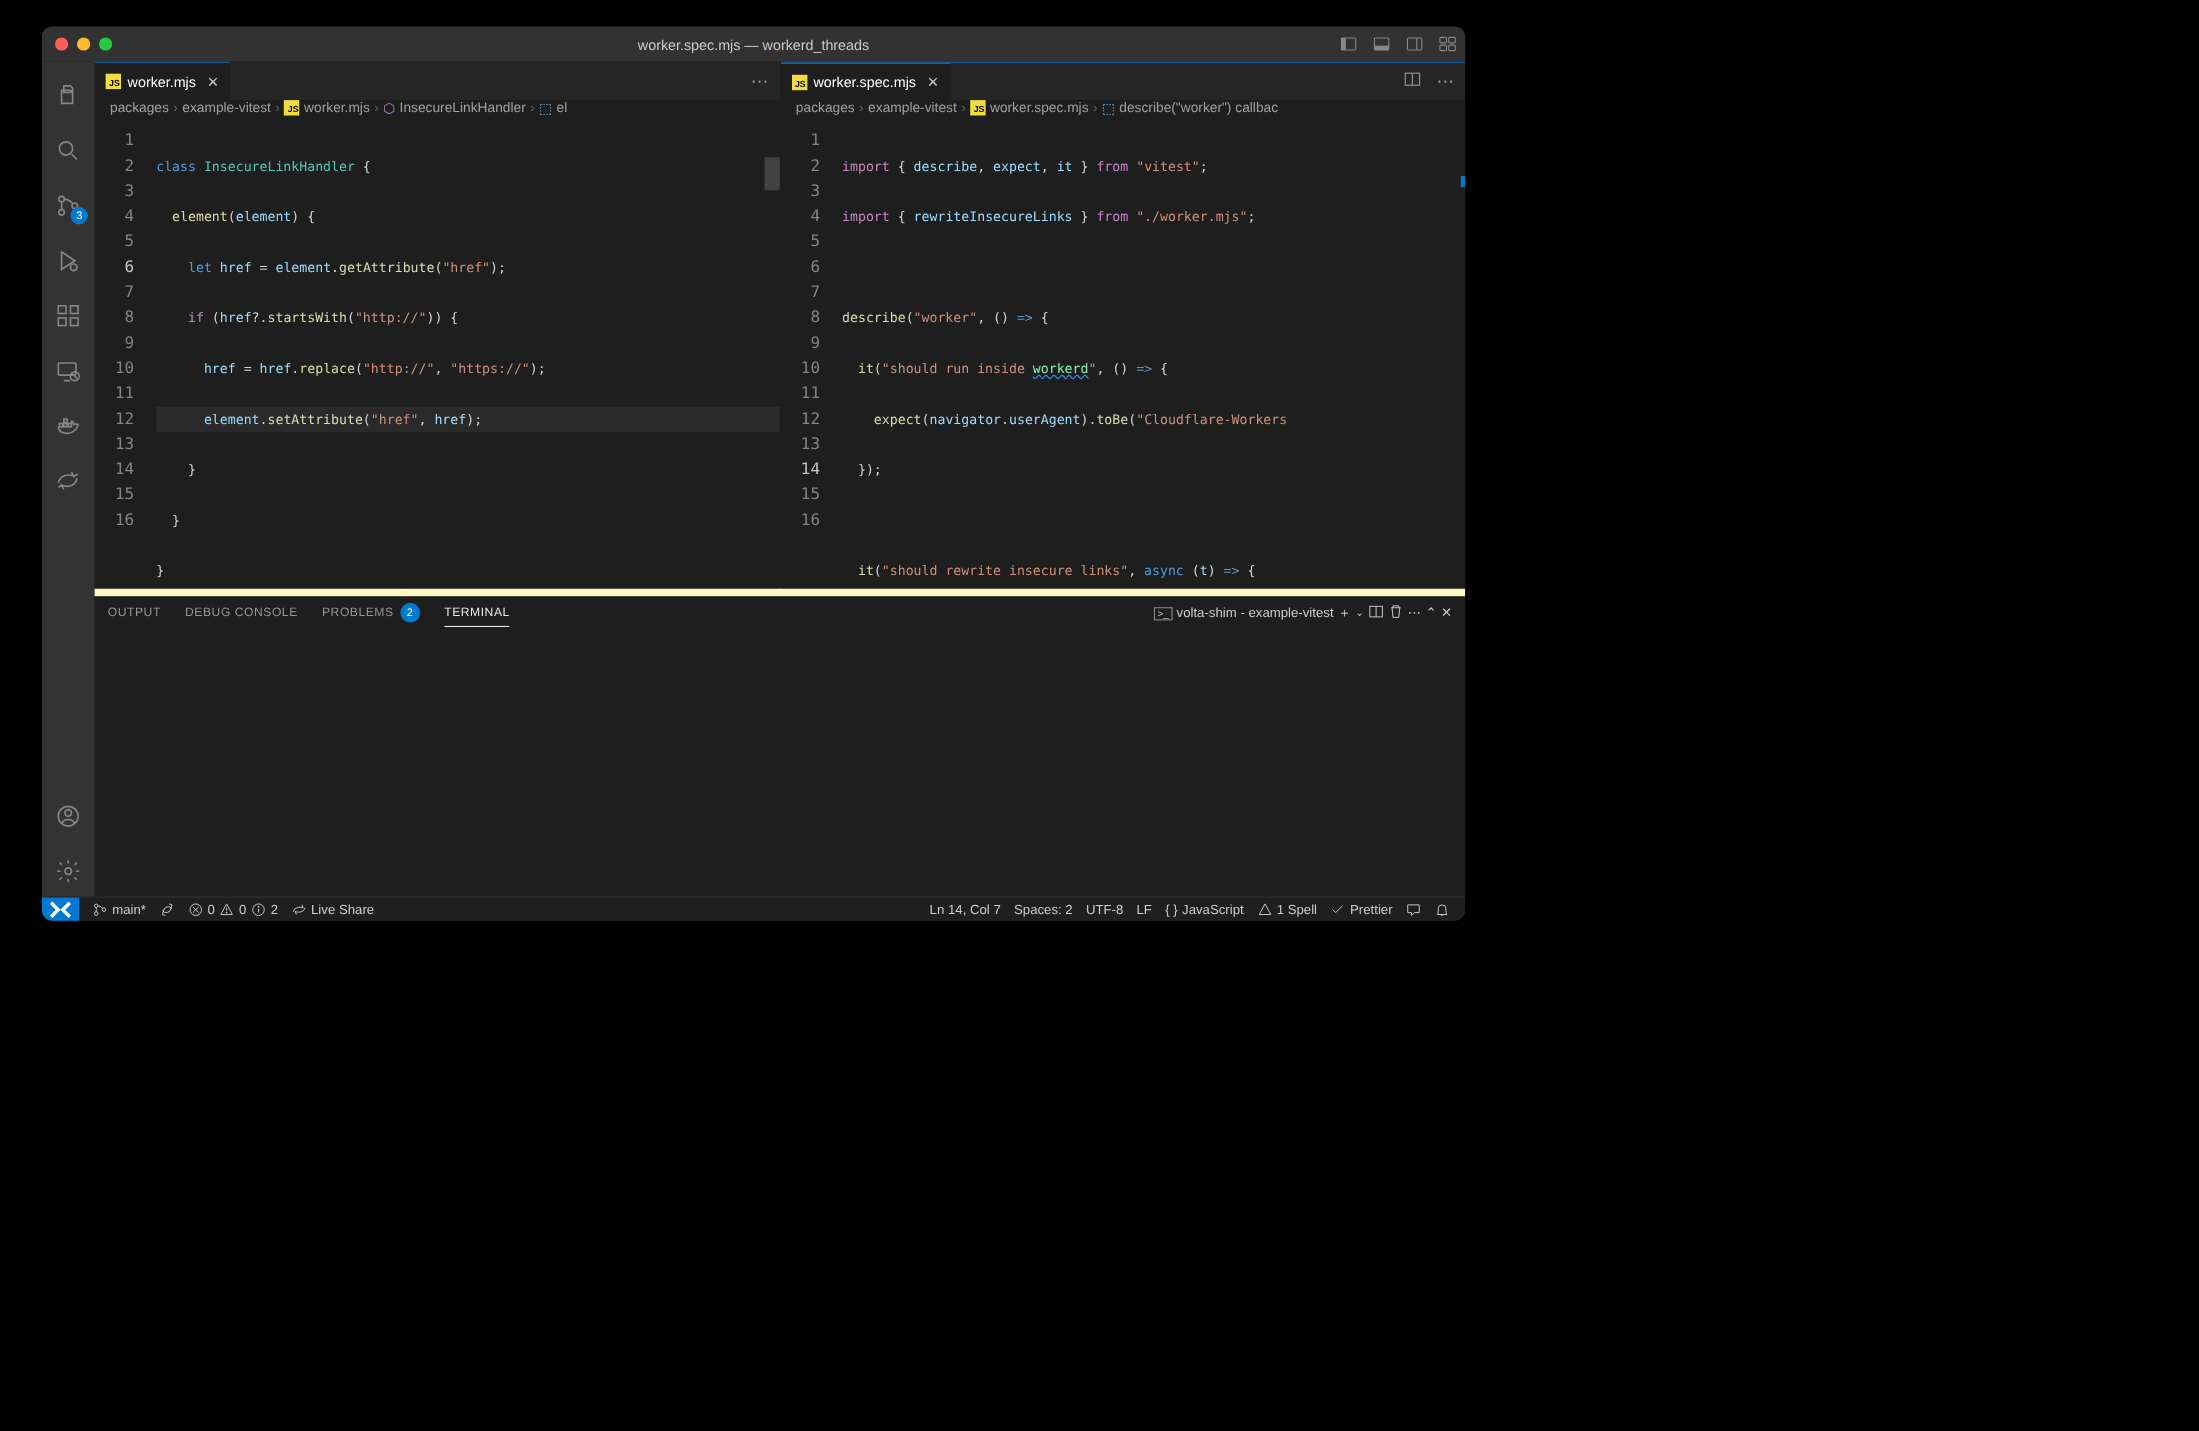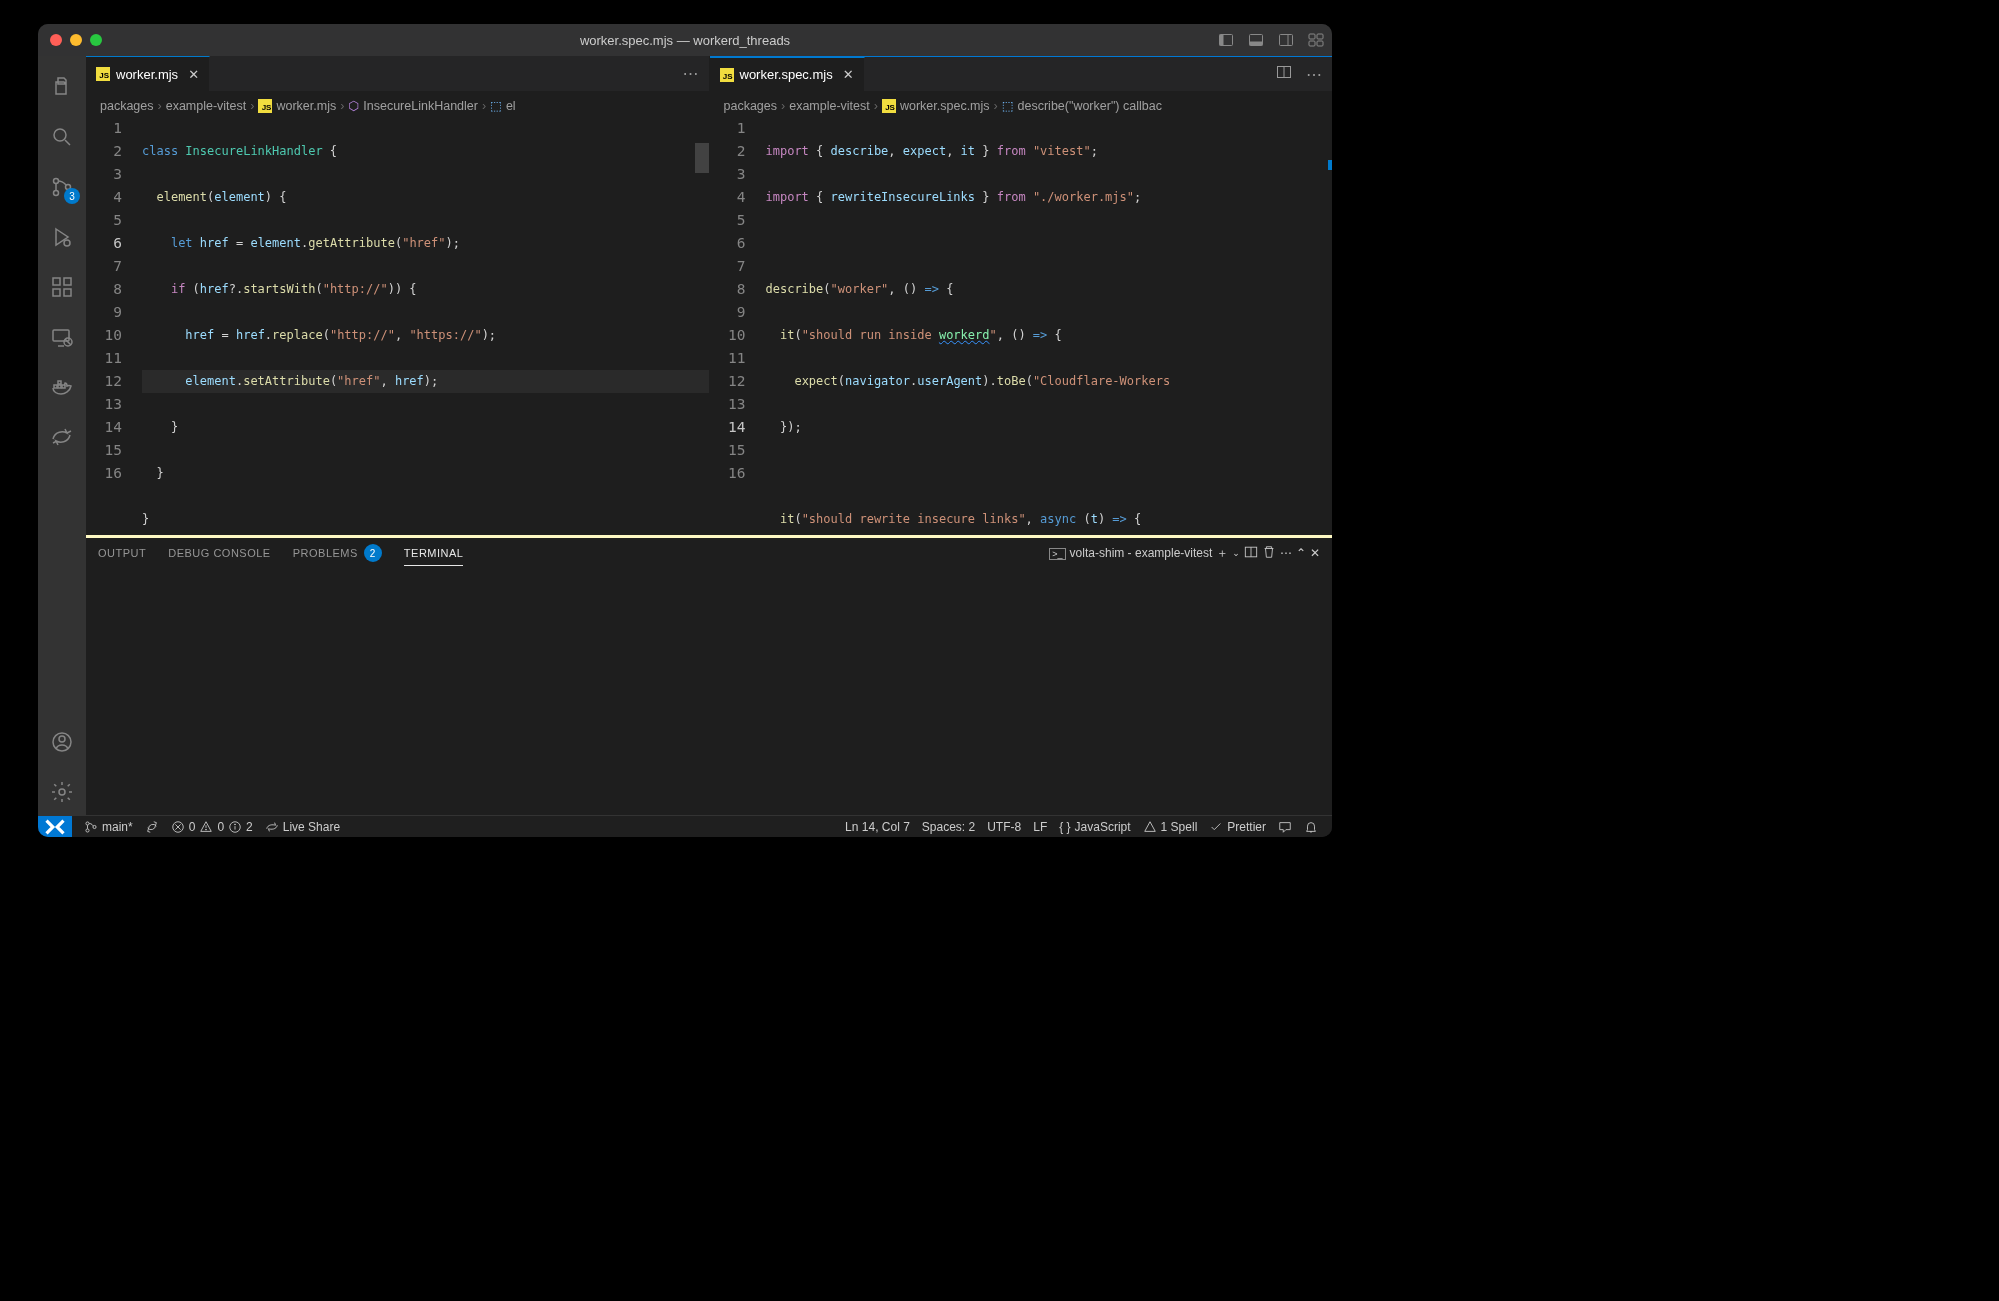--- a/index.html
+++ b/index.html
@@ -93,21 +93,21 @@
     width: 14px; height: 14px; display: inline-flex; align-items: flex-end; justify-content: flex-end;
     padding: 0 1px 1px 0;
   }
   .tab .close { color: #888; margin-left: 4px; }
   .tab.active .close { color: #ccc; }
   .tab-spacer { flex: 1; }
   .tab-actions { display: flex; align-items: center; gap: 14px; padding: 0 10px; color: #999; }
 
   
   .breadcrumb {
-    height: 22px; background: #1e1e1e; display: flex; align-items: flex-end;
+    height: 22px; background: #1e1e1e; display: flex; align-items: flex-start;
     padding: 0 14px; gap: 4px; font-size: 12.5px; color: #a0a0a0;
     white-space: nowrap; overflow: hidden;
   }
   .breadcrumb .sep { color: #666; }
   .breadcrumb .js-badge {
     background: #f1dd3f; color: #000; font-size: 8px; font-weight: bold;
     width: 14px; height: 14px; display: inline-flex; align-items: flex-end; justify-content: flex-end;
     padding: 0 1px 1px 0;
   }
   .breadcrumb .sym { color: #b180d7; }
@@ -138,21 +138,21 @@
   
   .kw { color: #c586c0; }
   .kw2 { color: #569cd6; }
   .cls { color: #4ec9b0; }
   .fn { color: #dcdcaa; }
   .var { color: #9cdcfe; }
   .str { color: #ce9178; }
   .url { color: #86efac; text-decoration: underline wavy #3794ff 1px; }
 
   
-  .panel { height: 280px; background: #1e1e1e; border-top: 3px solid #fef9c3; display: flex; flex-direction: column; justify-content: center; }
+  .panel { height: 280px; background: #1e1e1e; border-top: 7px solid #fef9c3; display: flex; flex-direction: column; justify-content: center; }
   .panel-tabs {
     height: 30px; display: flex; align-items: center; padding: 0 12px; gap: 22px;
     color: #969696; font-size: 11px;
   }
   .panel-tab { display: flex; align-items: center; gap: 6px; letter-spacing: 0.5px; }
   .panel-tab.active { color: #e7e7e7; border-bottom: 1px solid #e7e7e7; padding-bottom: 6px; margin-bottom: -7px; }
   .panel-badge {
     background: #007acc; color: #fff; font-size: 10px;
     min-width: 18px; height: 18px; border-radius: 9px;
     display: inline-flex; align-items: center; justify-content: center;

